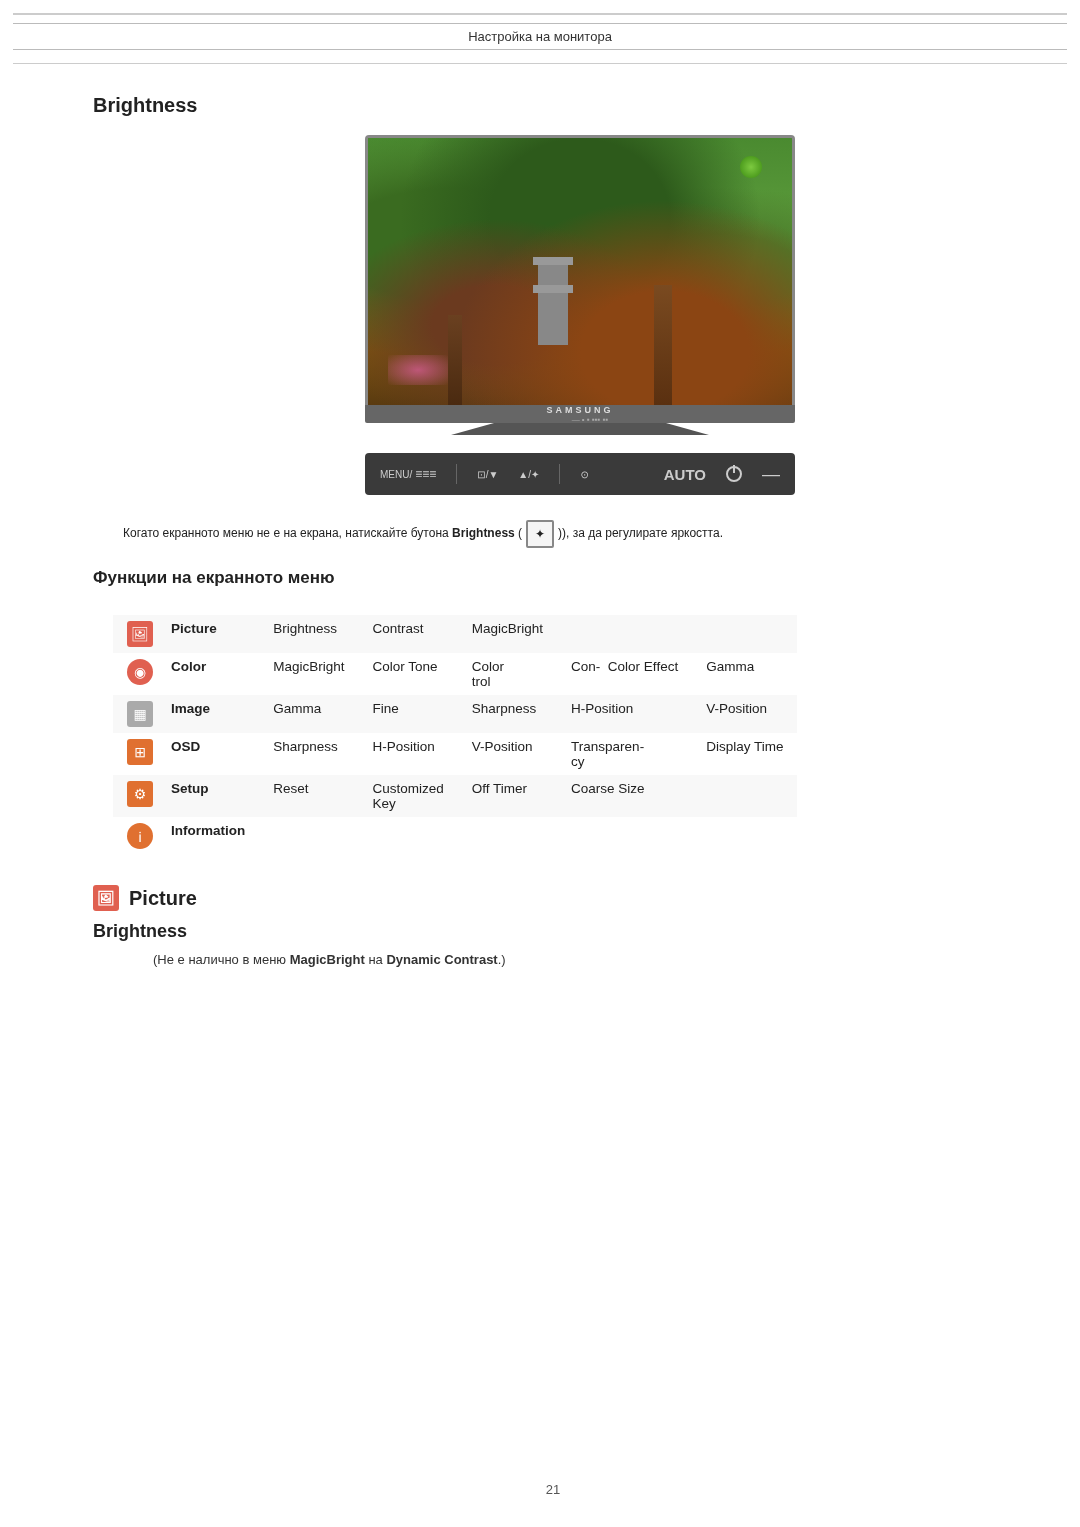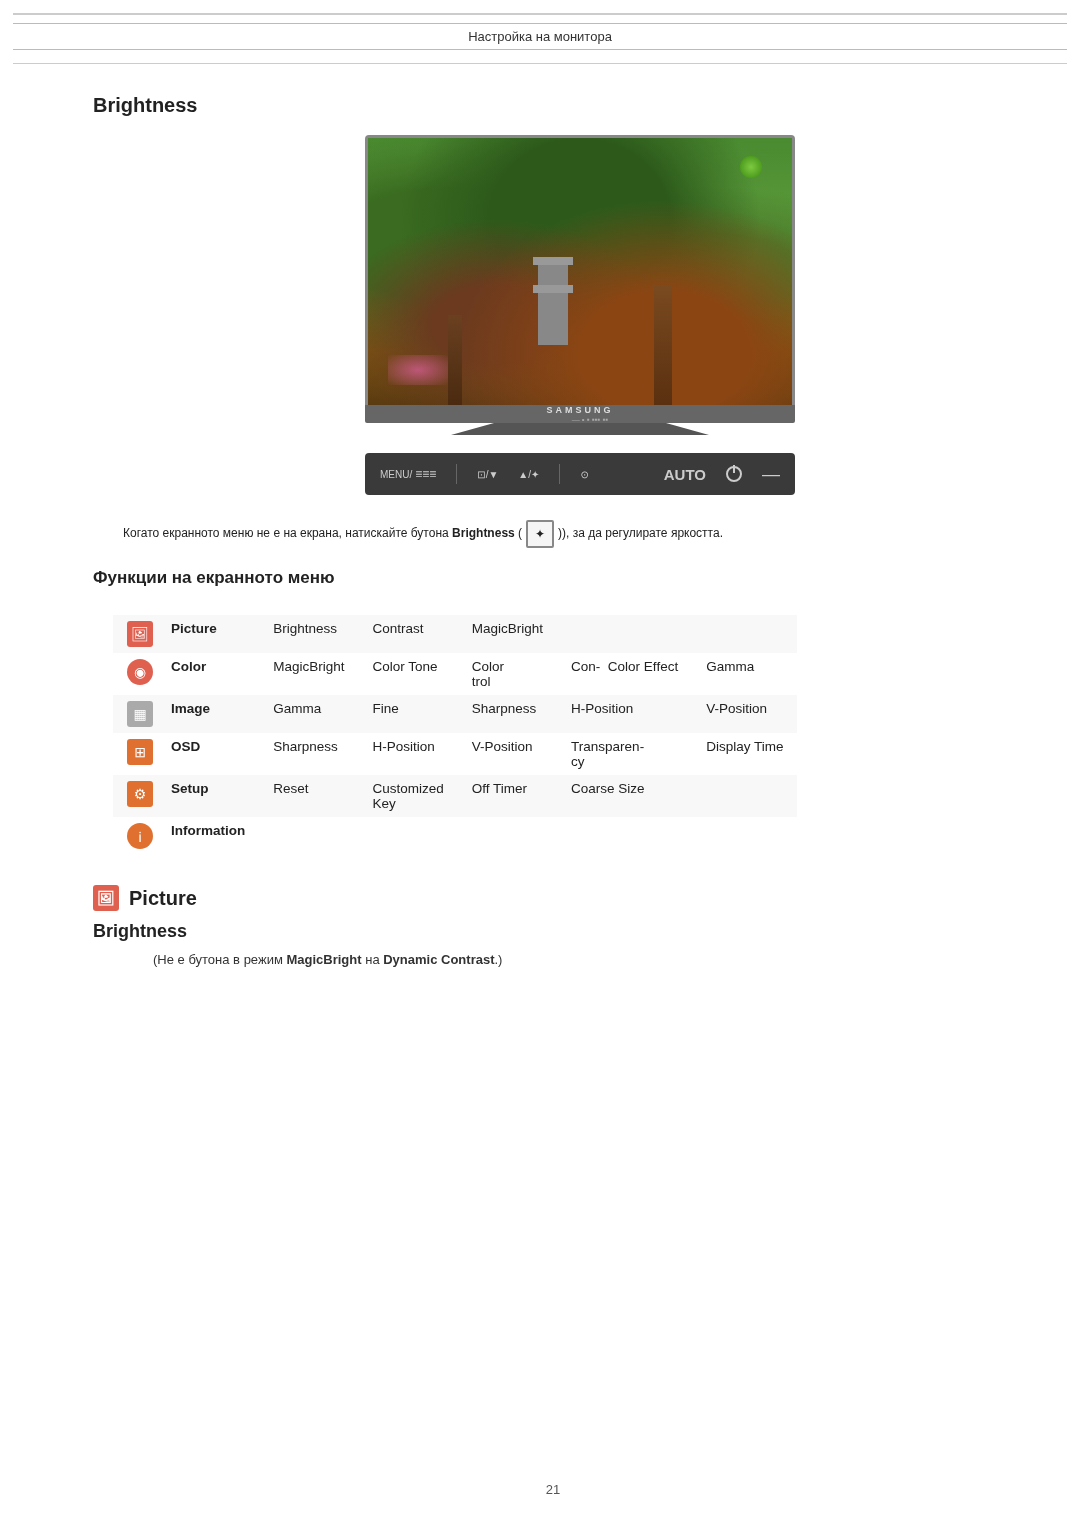--- a/index.html
+++ b/index.html
@@ -436,20 +436,20 @@
     </table>
 
     <div class="picture-section-title">
       <span class="icon-box icon-picture">🖼</span>
       <span>Picture</span>
     </div>
 
     <div class="brightness-sub-title">Brightness</div>
 
     <div class="note-text">
-      <span>(Не е бутона в режим </span><strong>MagicBright</strong><span> на </span><strong>Dynamic Contrast</strong><span>.)</span>
+      <span>(Не е налично в меню </span><strong>MagicBright</strong><span> на </span><strong>Dynamic Contrast</strong><span>.)</span>
     </div>
 
   </div>
 
   <div class="page-number">21</div>
 
 </div>
 
 </body></html>

